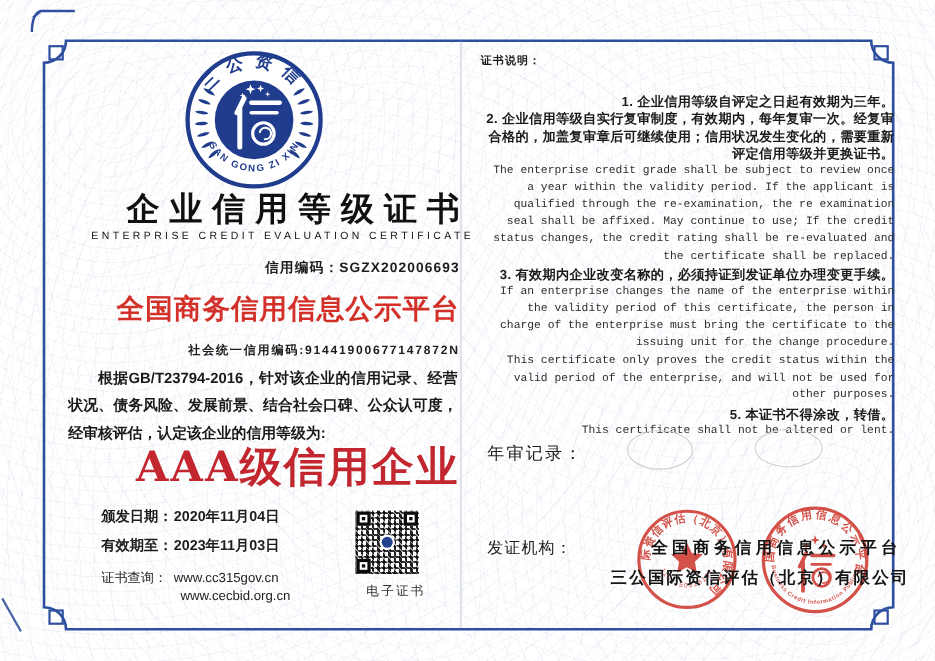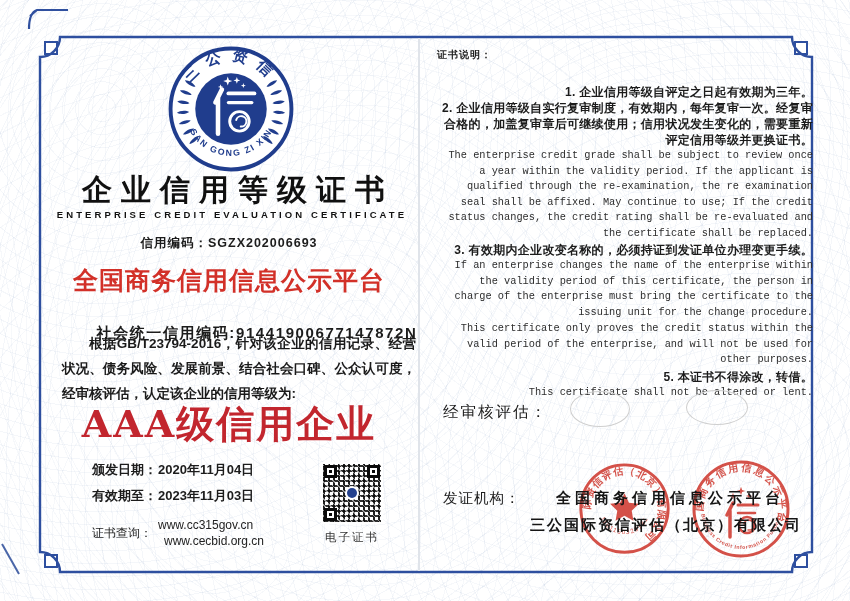--- a/index.html
+++ b/index.html
@@ -11,37 +11,37 @@
   .page::before{
     content:"";position:absolute;inset:0;pointer-events:none;
     background-image:
       repeating-radial-gradient(circle at 12% 18%, rgba(110,140,185,.07) 0 1px, transparent 1px 13px),
       repeating-radial-gradient(circle at 42% 55%, rgba(110,140,185,.06) 0 1px, transparent 1px 15px),
       repeating-radial-gradient(circle at 75% 25%, rgba(110,140,185,.06) 0 1px, transparent 1px 14px),
       repeating-radial-gradient(circle at 88% 78%, rgba(110,140,185,.07) 0 1px, transparent 1px 13px),
       repeating-radial-gradient(circle at 25% 88%, rgba(110,140,185,.06) 0 1px, transparent 1px 16px);
   }
   .abs{position:absolute;}
-  .ctr{text-align:center;}
+  .ctr{text-align:right;}
 
   
   .lp-block{left:40px;width:378px;}
   .logo-svg{left:166px;top:44px;width:130px;height:130px;}
   .title{top:170px;font-family:"DejaVu Serif","Liberation Serif",serif;font-weight:900;
          font-size:30px;letter-spacing:9px;padding-left:9px;color:#101010;}
-  .subtitle{top:209px;font-weight:bold;font-size:9.5px;letter-spacing:3.1px;padding-left:3px;color:#111;}
+  .subtitle{top:209px;font-weight:normal;font-size:9.5px;letter-spacing:3.1px;padding-left:13px;color:#111;}
   .credit-line{top:235px;font-weight:bold;font-size:12.5px;letter-spacing:1px;}
   .company{top:264px;font-weight:bold;font-size:25px;letter-spacing:1px;color:#d23028;}
-  .unified{top:324px;font-weight:bold;font-size:15px;letter-spacing:1.6px;padding-left:28px;}
+  .unified{top:311px;font-weight:bold;font-size:11px;letter-spacing:1.6px;}
   .statement{left:62px;top:331px;width:354px;font-weight:bold;font-size:13.5px;line-height:25px;
              text-align:justify;text-indent:2em;color:#1a1a1a;}
   .rating{top:399px;font-family:"DejaVu Serif","Liberation Serif",serif;font-weight:900;
           font-size:38px;letter-spacing:2px;color:#c2262e;}
   .meta{left:92px;top:461px;font-size:13px;}
-  .meta-row{display:flex;margin-bottom:8px;align-items:center;}
+  .meta-row{display:flex;margin-bottom:8px;}
   .meta-label{font-weight:bold;width:66px;flex:0 0 auto;}
   .meta-value{font-weight:bold;}
   .url{font-weight:normal;font-size:12px;line-height:16px;color:#222;}
   .qr{left:323px;top:464px;width:58px;height:58px;background:#fff;
       background-image:
         repeating-linear-gradient(45deg, rgba(255,255,255,.55) 0 1px, transparent 1px 4px),
         repeating-linear-gradient(90deg, rgba(10,10,10,.9) 0 2px, transparent 2px 5px),
         repeating-linear-gradient(0deg, rgba(10,10,10,.85) 0 2px, #fff 2px 5px);
       outline:2px solid #fff;}
   .finder{position:absolute;width:13px;height:13px;border:3px solid #0a0a0a;background:#fff;box-sizing:border-box;}
@@ -188,21 +188,21 @@
     <p class="zh">1. 企业信用等级自评定之日起有效期为三年。</p>
     <p class="zh">2. 企业信用等级自实行复审制度，有效期内，每年复审一次。经复审合格的，加盖复审章后可继续使用；信用状况发生变化的，需要重新评定信用等级并更换证书。</p>
     <p class="en">The enterprise credit grade shall be subject to review once a year within the validity period. If the applicant is qualified through the re-examination, the re examination seal shall be affixed. May continue to use; If the credit status changes, the credit rating shall be re-evaluated and the certificate shall be replaced.</p>
     <p class="zh">3. 有效期内企业改变名称的，必须持证到发证单位办理变更手续。</p>
     <p class="en">If an enterprise changes the name of the enterprise within the validity period of this certificate, the person in charge of the enterprise must bring the certificate to the issuing unit for the change procedure.</p>
     <p class="en">This certificate only proves the credit status within the valid period of the enterprise, and will not be used for other purposes.</p>
     <p class="zh">5. 本证书不得涂改，转借。</p>
     <p class="en">This certificate shall not be altered or lent.</p>
   </div>
 
-  <div class="abs annual-label">经审核评估：</div>
+  <div class="abs annual-label">年审记录：</div>
   <div class="abs oval oval1"></div>
   <div class="abs oval oval2"></div>
 
   <div class="abs issuer-label">发证机构：</div>
   <div class="abs ctr issuer1">全国商务信用信息公示平台</div>
   <div class="abs ctr issuer2">三公国际资信评估（北京）有限公司</div>
 
   <svg class="abs seal seal-left" viewBox="0 0 100 100">
     <defs>
       <path id="sl-top" d="M 50,50 m -36,0 a 36,36 0 1 1 72,0 a 36,36 0 1 1 -72,0"></path>

